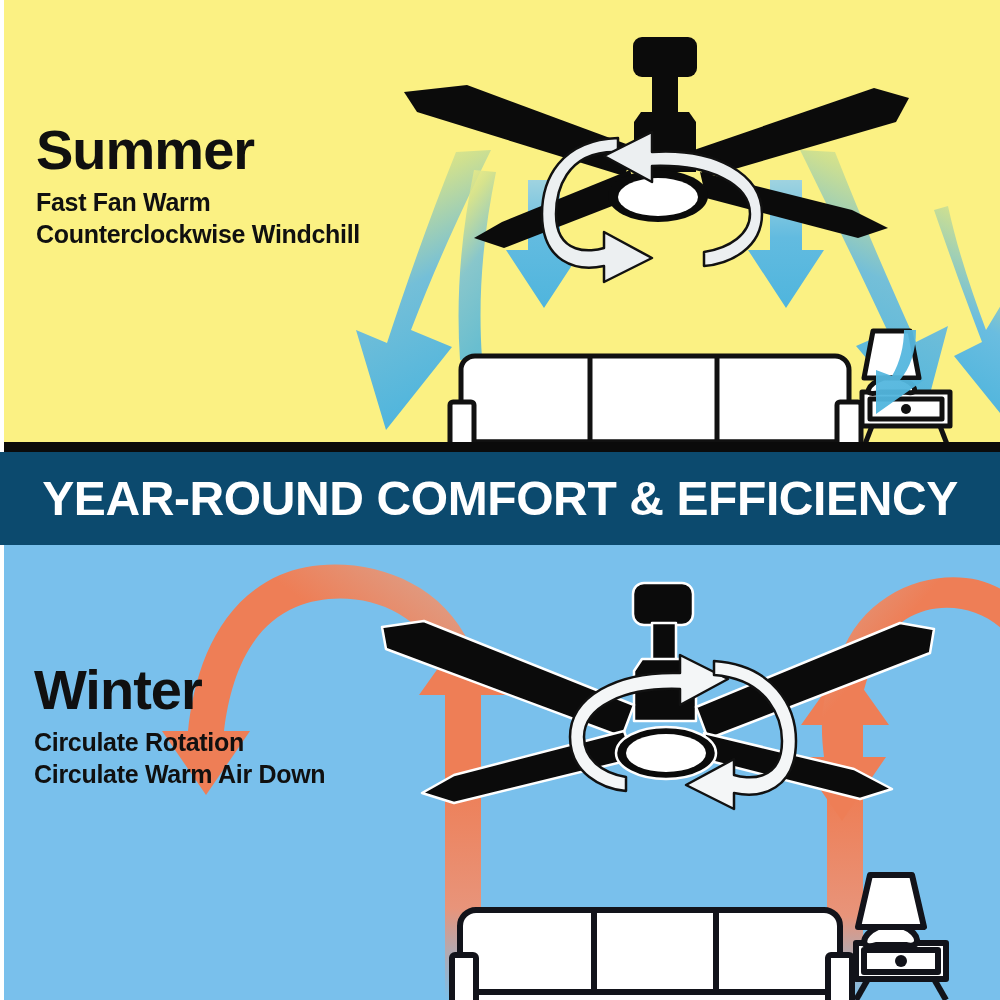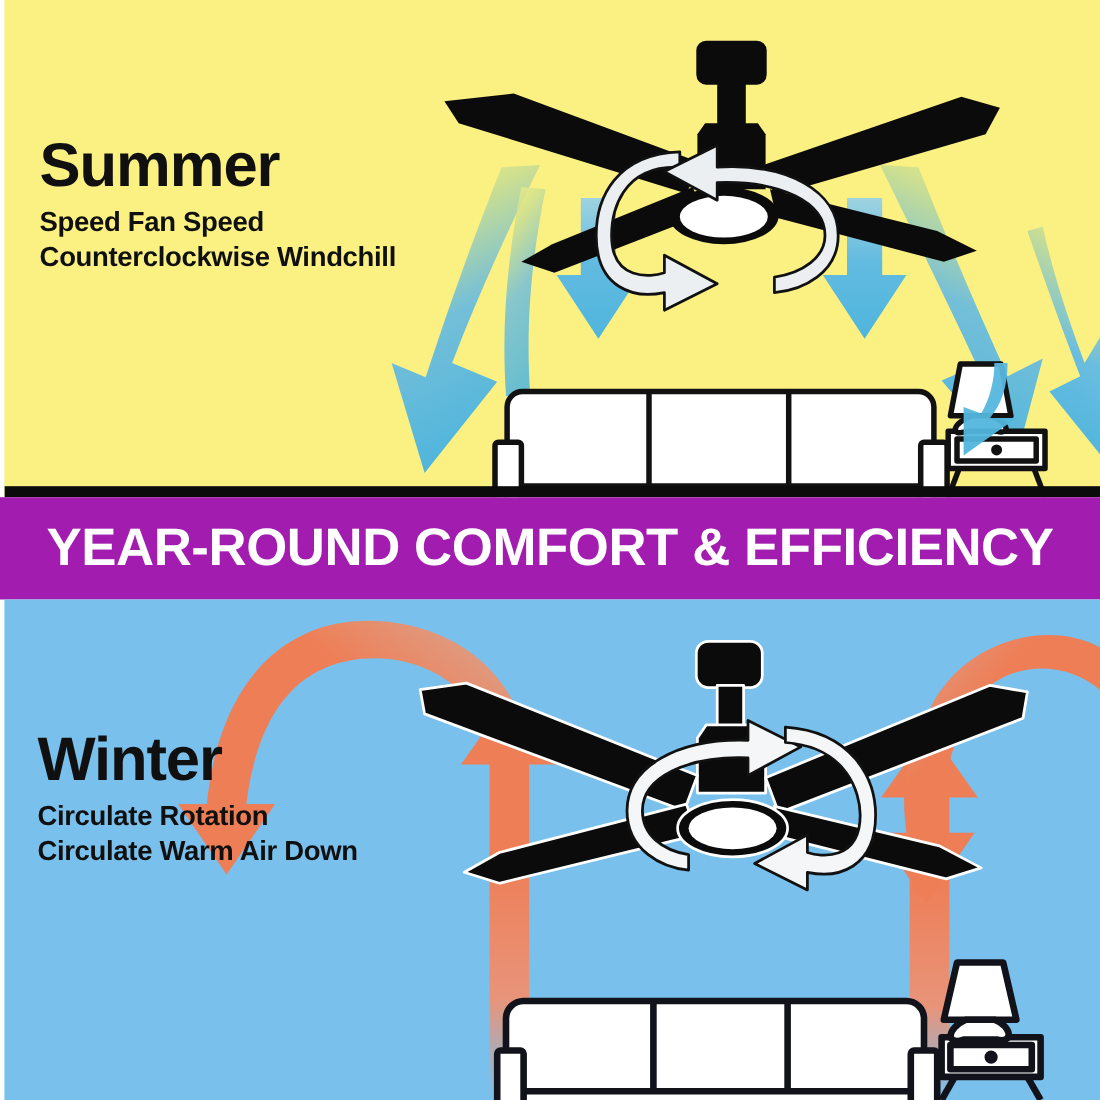--- a/index.html
+++ b/index.html
@@ -36,21 +36,21 @@
     background: #79c0ec;
   }
 
   
   #banner {
     position: absolute;
     left: 0;
     top: 452px;
     width: 1000px;
     height: 93px;
-    background: #a21caf;
+    background: #0c4a6e;
     display: flex;
     align-items: center;
     justify-content: center;
   }
   #banner-text {
     color: #ffffff;
     font-size: 48px;
     font-weight: bold;
     letter-spacing: -0.4px;
     white-space: nowrap;
@@ -271,21 +271,21 @@
                L 872 414
                L 872 370
                L 888 376
                C 896 362, 900 346, 900 330 Z" fill="url(#sgradOver)" opacity="0.95"></path>
     </svg>
 
     <div style="position:absolute;left:0;bottom:0;width:1000px;height:10px;background:#0b0b0b;z-index:30;"></div>
 
     <div class="textblock" id="summer-text">
       <div class="season-title">Summer</div>
-      <div class="season-line">Speed Fan Speed</div>
+      <div class="season-line">Fast Fan Warm</div>
       <div class="season-line">Counterclockwise Windchill</div>
     </div>
   </div>
 
   <div id="banner">
     <span id="banner-text">YEAR-ROUND COMFORT &amp; EFFICIENCY</span>
   </div>
 
   <div class="panel" id="winter-panel">
 

